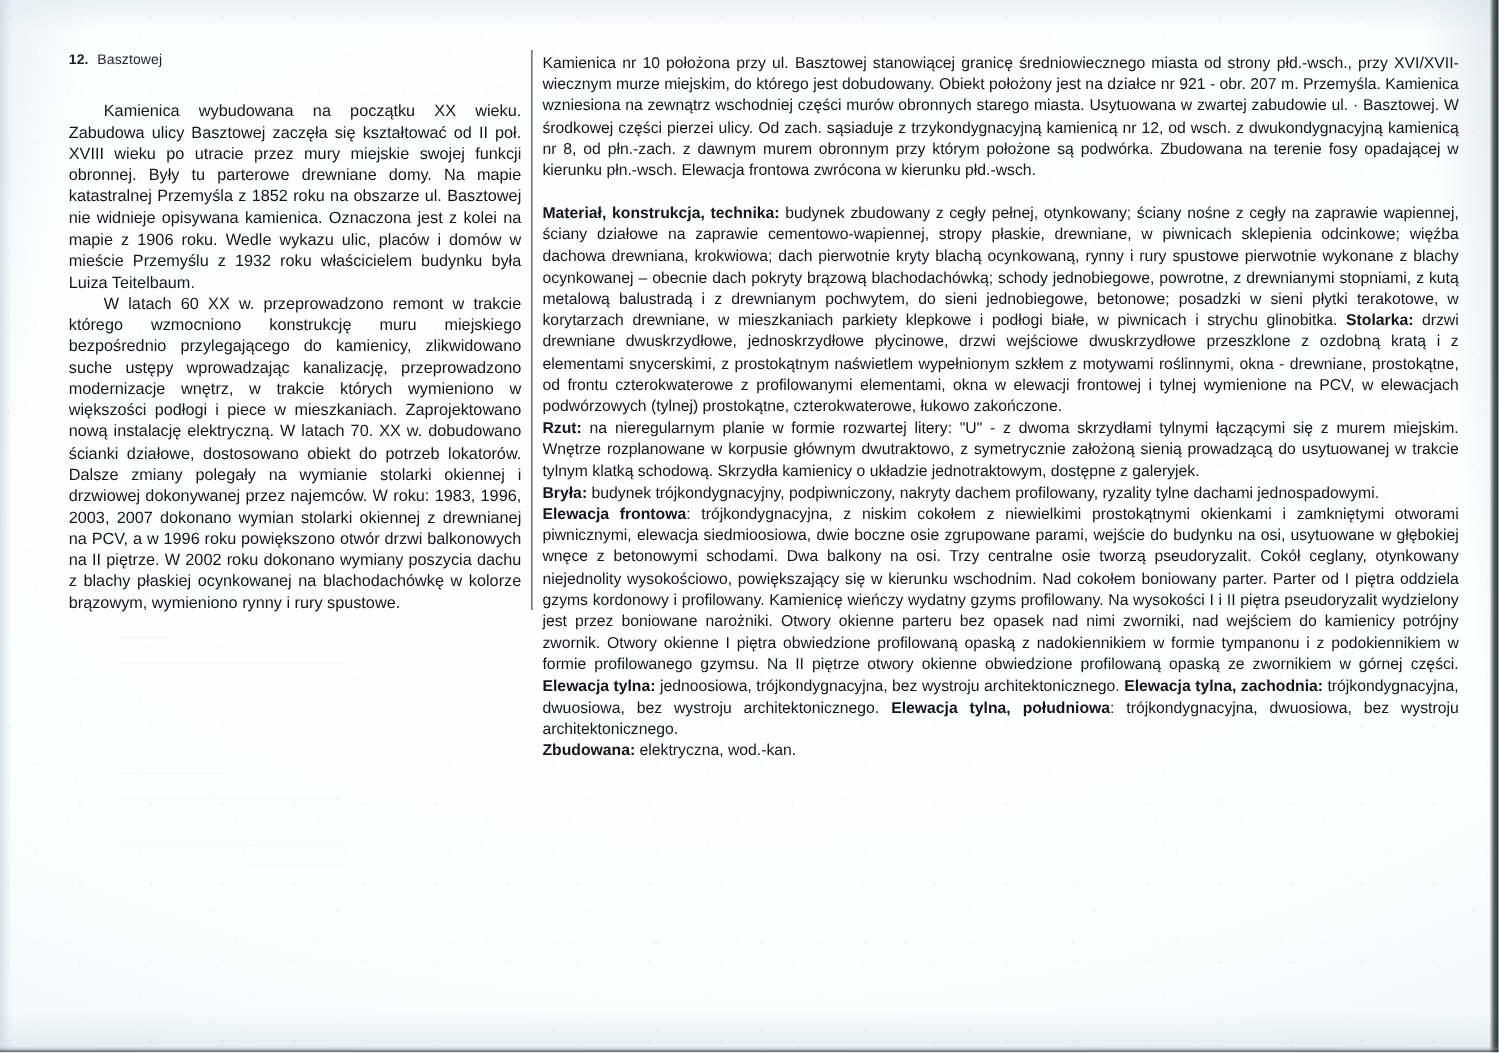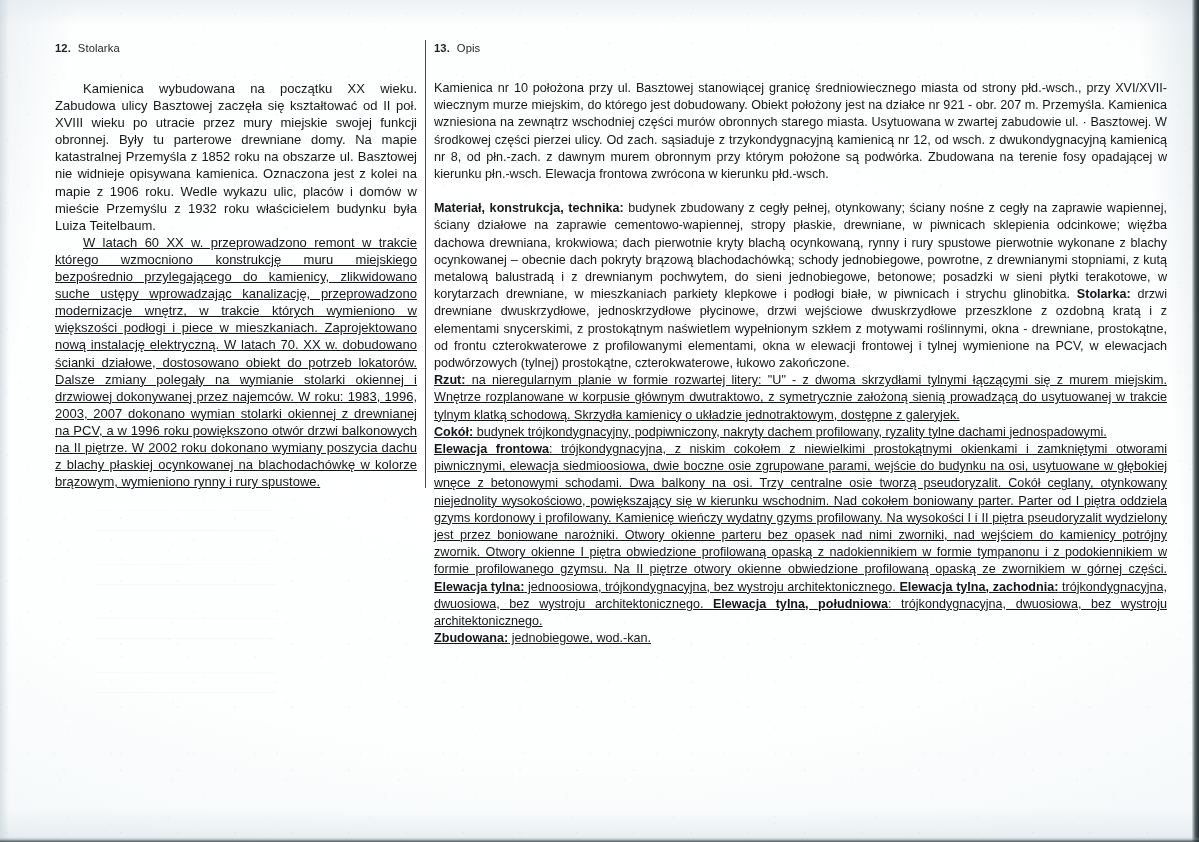--- a/index.html
+++ b/index.html
@@ -96,21 +96,21 @@
   .sec-head .num { margin-right: 7px; font-weight: bold; }
 
   p.body {
     margin: 0;
     font-size: 13px;
     line-height: 17.1px;
     text-align: justify;
     color: #14171a;
     -webkit-font-smoothing: antialiased;
   }
-  p.body + p.body { margin-top: 0; text-decoration: underline; }
+  p.body + p.body { margin-top: 0; }
   .indent { text-indent: 28px; }
 
   .right-block p.body {
     font-size: 12.6px;
     line-height: 17.2px;
   }
   .gap { height: 17px; }
 
   b, .lbl { font-weight: bold; }
 
@@ -135,44 +135,41 @@
 <div class="scan">
   <div class="grain"></div>
   <div class="showthrough"></div>
 
   <div class="sheet">
 
     <div class="divider"></div>
 
     <div class="col col-left">
       <div class="sec-head">
-        <span class="num">12.</span><span>Stolarka</span>
+        <span class="num">12.</span><span>Basztowej</span>
       </div>
       <p class="body indent">Kamienica wybudowana na początku XX wieku. Zabudowa ulicy Basztowej zaczęła się kształtować od II poł. XVIII wieku po utracie przez mury miejskie swojej funkcji obronnej. Były tu parterowe drewniane domy. Na mapie katastralnej Przemyśla z 1852 roku na obszarze ul. Basztowej nie widnieje opisywana kamienica. Oznaczona jest z kolei na mapie z 1906 roku. Wedle wykazu ulic, placów i domów w mieście Przemyślu z 1932 roku właścicielem budynku była Luiza Teitelbaum.</p>
       <p class="body indent">W latach 60 XX w. przeprowadzono  remont w trakcie którego wzmocniono konstrukcję muru miejskiego bezpośrednio  przylegającego do kamienicy, zlikwidowano suche ustępy wprowadzając kanalizację, przeprowadzono modernizacje wnętrz, w trakcie których wymieniono w większości podłogi i piece w mieszkaniach. Zaprojektowano nową instalację elektryczną. W latach 70. XX w. dobudowano ścianki działowe, dostosowano obiekt do potrzeb lokatorów. Dalsze zmiany polegały na wymianie stolarki okiennej i drzwiowej dokonywanej przez najemców. W roku: 1983, 1996, 2003, 2007 dokonano wymian stolarki okiennej z drewnianej na PCV, a w 1996 roku powiększono otwór drzwi balkonowych na II piętrze. W 2002 roku dokonano wymiany poszycia dachu z blachy płaskiej ocynkowanej na blachodachówkę w kolorze brązowym, wymieniono rynny i rury spustowe.</p>
     </div>
 
     <div class="col col-right right-block">
-      <div class="sec-head">
-        <span class="num">13.</span><span>Opis</span>
-      </div>
 
       <p class="body">Kamienica nr 10   położona przy ul. Basztowej stanowiącej granicę średniowiecznego  miasta od strony  płd.-wsch., przy XVI/XVII-wiecznym murze miejskim, do którego jest dobudowany. Obiekt położony jest na działce nr 921 - obr. 207 m. Przemyśla. Kamienica wzniesiona na zewnątrz wschodniej części murów obronnych starego miasta. Usytuowana w zwartej zabudowie ul. · Basztowej. W środkowej części pierzei ulicy.    Od zach. sąsiaduje z trzykondygnacyjną kamienicą nr 12, od wsch. z dwukondygnacyjną kamienicą nr 8, od płn.-zach. z dawnym murem obronnym przy którym położone są podwórka. Zbudowana na terenie fosy opadającej w kierunku płn.-wsch. Elewacja frontowa zwrócona w kierunku płd.-wsch.</p>
 
       <div class="gap"></div>
 
       <p class="body"><span class="lbl">Materiał, konstrukcja, technika:</span><span> budynek zbudowany z cegły pełnej, otynkowany; ściany nośne z cegły na zaprawie wapiennej, ściany działowe na zaprawie cementowo-wapiennej, stropy płaskie, drewniane, w piwnicach  sklepienia odcinkowe; więźba  dachowa drewniana, krokwiowa; dach pierwotnie kryty blachą ocynkowaną, rynny i rury spustowe pierwotnie wykonane z blachy ocynkowanej – obecnie dach pokryty brązową blachodachówką; schody jednobiegowe, powrotne, z drewnianymi  stopniami, z kutą metalową balustradą i z drewnianym pochwytem, do  sieni jednobiegowe, betonowe;  posadzki w sieni płytki terakotowe,  w korytarzach drewniane, w mieszkaniach parkiety klepkowe i podłogi białe, w piwnicach i strychu glinobitka. </span><span class="lbl">Stolarka:</span><span> drzwi drewniane   dwuskrzydłowe, jednoskrzydłowe płycinowe, drzwi wejściowe dwuskrzydłowe przeszklone z ozdobną kratą i z elementami    snycerskimi, z prostokątnym naświetlem wypełnionym szkłem z motywami roślinnymi,   okna - drewniane, prostokątne, od frontu czterokwaterowe z profilowanymi elementami,   okna w elewacji frontowej i tylnej wymienione na PCV, w elewacjach podwórzowych (tylnej) prostokątne, czterokwaterowe, łukowo zakończone.</span></p>
 
       <p class="body"><span class="lbl">Rzut:</span><span> na nieregularnym  planie w formie rozwartej litery: "U" - z dwoma skrzydłami tylnymi łączącymi się  z murem miejskim.  Wnętrze rozplanowane w korpusie głównym dwutraktowo, z symetrycznie  założoną sienią prowadzącą do usytuowanej  w trakcie tylnym klatką schodową.  Skrzydła  kamienicy o  układzie jednotraktowym, dostępne z galeryjek.</span></p>
 
-      <p class="body"><span class="lbl">Cokół:</span><span> budynek trójkondygnacyjny, podpiwniczony, nakryty dachem profilowany, ryzality tylne dachami jednospadowymi.</span></p>
+      <p class="body"><span class="lbl">Bryła:</span><span> budynek trójkondygnacyjny, podpiwniczony, nakryty dachem profilowany, ryzality tylne dachami jednospadowymi.</span></p>
 
       <p class="body"><span class="lbl">Elewacja frontowa</span><span>: trójkondygnacyjna, z niskim cokołem z niewielkimi prostokątnymi okienkami i zamkniętymi otworami piwnicznymi, elewacja siedmioosiowa,  dwie boczne osie zgrupowane parami,  wejście do budynku na osi, usytuowane w  głębokiej wnęce z betonowymi schodami. Dwa balkony na osi. Trzy centralne osie tworzą pseudoryzalit. Cokół ceglany, otynkowany niejednolity wysokościowo, powiększający  się  w kierunku  wschodnim. Nad cokołem boniowany parter. Parter od I piętra oddziela gzyms kordonowy i profilowany. Kamienicę wieńczy wydatny gzyms profilowany. Na wysokości I  i II  piętra pseudoryzalit wydzielony jest przez boniowane narożniki. Otwory okienne parteru bez opasek nad nimi  zworniki,  nad wejściem do kamienicy potrójny zwornik. Otwory okienne I piętra obwiedzione profilowaną opaską z nadokiennikiem  w formie  tympanonu i z podokiennikiem w formie profilowanego gzymsu. Na II  piętrze otwory okienne obwiedzione profilowaną  opaską  ze zwornikiem  w górnej części. </span><span class="lbl">Elewacja tylna:</span><span> jednoosiowa, trójkondygnacyjna, bez wystroju architektonicznego. </span><span class="lbl">Elewacja tylna, zachodnia:</span><span> trójkondygnacyjna, dwuosiowa, bez wystroju architektonicznego.    </span><span class="lbl">Elewacja tylna, południowa</span><span>: trójkondygnacyjna, dwuosiowa, bez wystroju architektonicznego.</span></p>
 
-      <p class="body"><span class="lbl">Zbudowana:</span><span> jednobiegowe, wod.-kan.</span></p>
+      <p class="body"><span class="lbl">Zbudowana:</span><span> elektryczna, wod.-kan.</span></p>
 
     </div>
 
   </div>
 
   <div class="edge-left"></div>
   <div class="edge-right"></div>
   <div class="edge-bottom"></div>
 </div>
 

